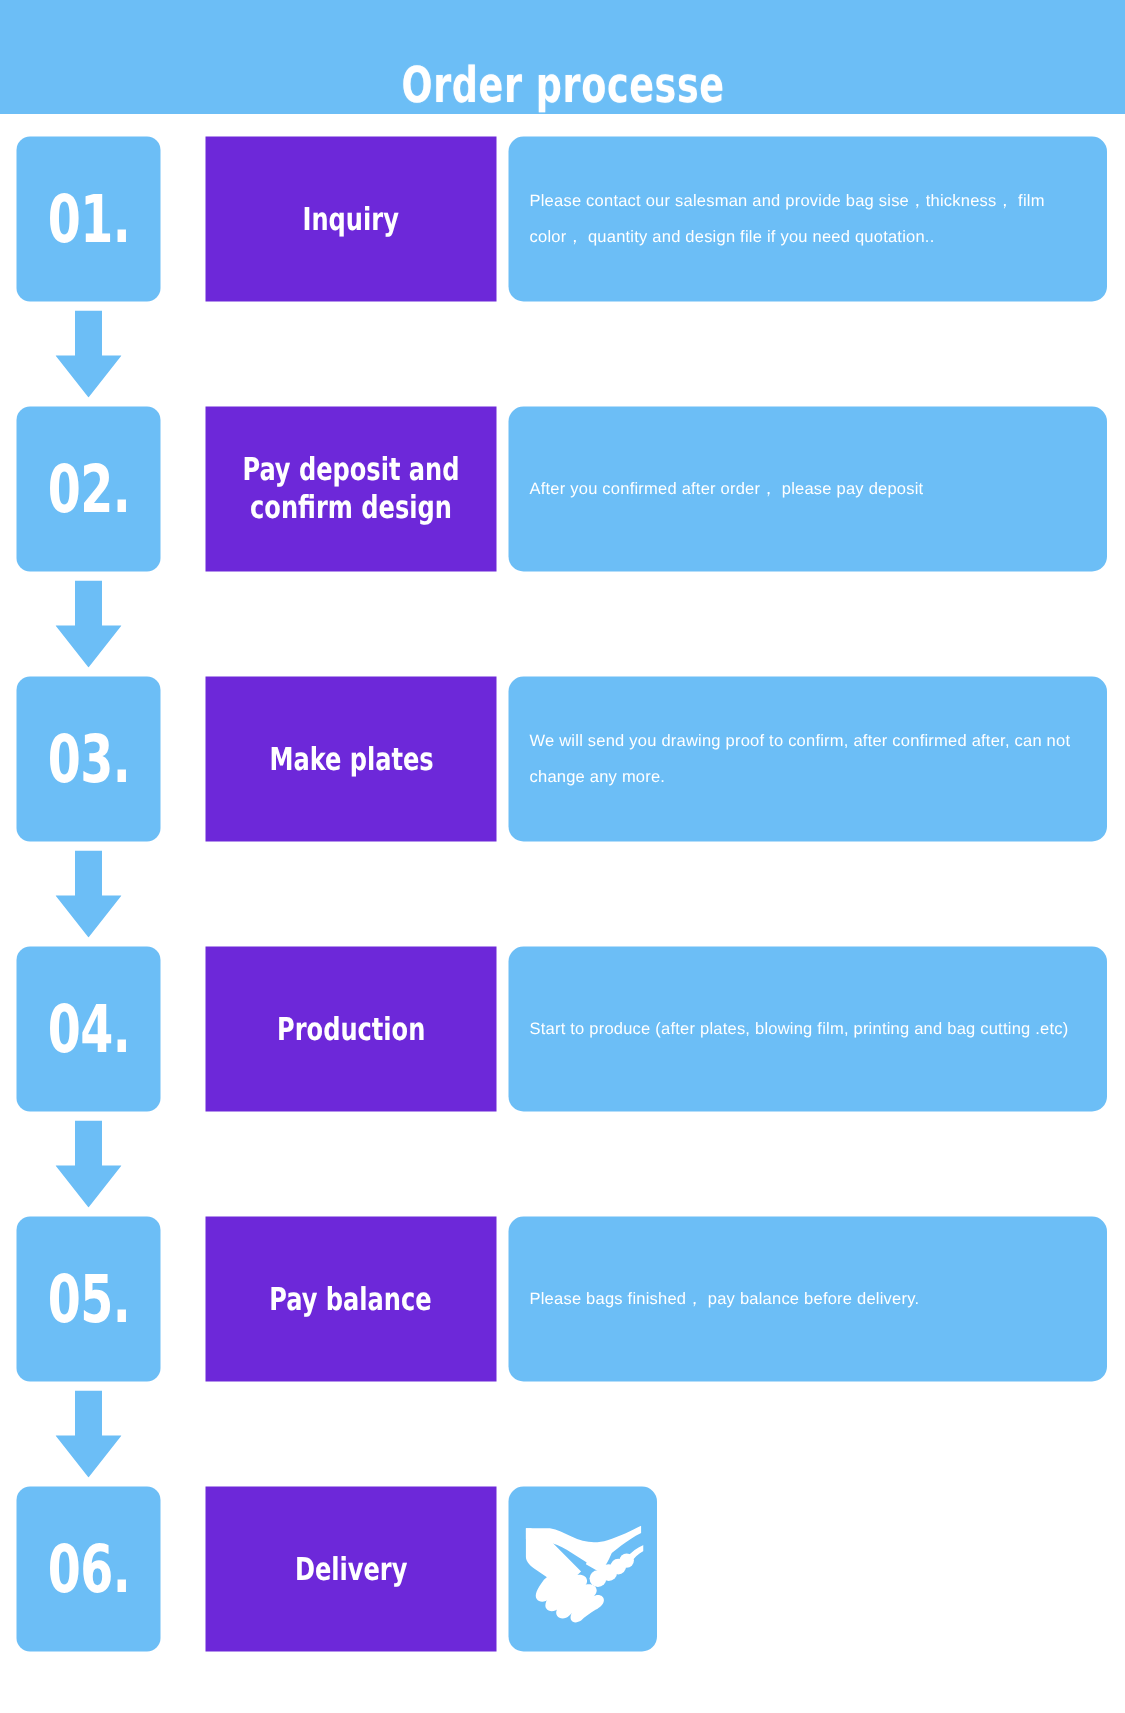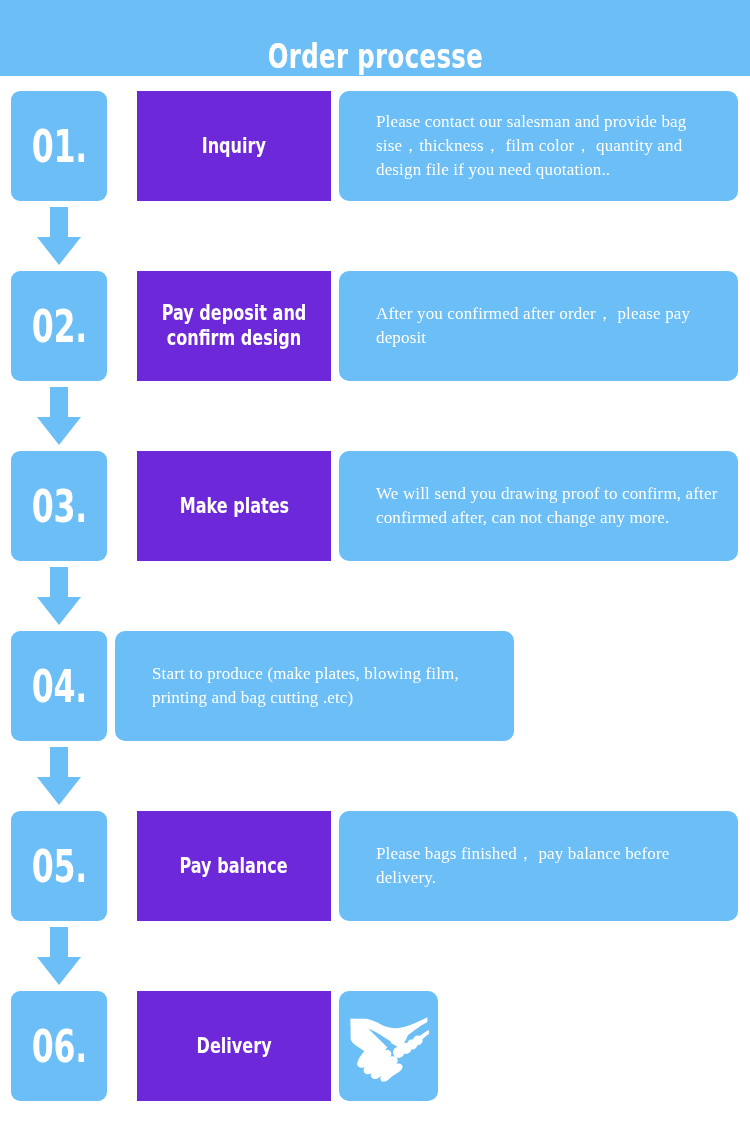--- a/index.html
+++ b/index.html
@@ -100,25 +100,24 @@
     border-radius: 10px;
     display: flex;
     align-items: center;
     padding: 0 14px;
     flex-grow: 0;
   }
 
   .step-desc-box.w-full   { width: 399px; }
   .step-desc-text {
     color: #ffffff;
-    font-family: Liberation Serif, serif;
-    font-size: 17px;
+    font-family: Liberation Sans, sans-serif;
+    font-size: 11px;
     line-height: 24px;
     letter-spacing: 0.15px;
-    margin-left: 23px;
   }
 
   
   .step-icon-box {
     width: 99px;
     min-width: 99px;
     height: 110px;
     background: #6CBEF6;
     margin-left: 8px;
     border-radius: 10px;
@@ -214,22 +213,25 @@
       <svg class="arrow-down" viewBox="0 0 44 58">
         <polygon points="13,0 31,0 31,30 44,30 22,58 0,30 13,30" fill="#6CBEF6"></polygon>
       </svg>
     </div>
   </div>
 
   <div class="step-row">
     <div class="step-number-box">
       <span class="step-number-text">04.</span>
     </div>
-    <div class="step-desc-box w-full">
-      <span class="step-desc-text">Start to produce (make plates, blowing film, printing  and bag cutting .etc)</span>
+    <div class="step-title-box">
+      <span class="step-title-text">Production</span>
+    </div>
+    <div class="step-desc-box w-full">
+      <span class="step-desc-text">Start to produce (after plates, blowing film, printing  and bag cutting .etc)</span>
     </div>
   </div>
 
   <div class="arrow-row">
     <div class="arrow-wrap">
       <svg class="arrow-down" viewBox="0 0 44 58">
         <polygon points="13,0 31,0 31,30 44,30 22,58 0,30 13,30" fill="#6CBEF6"></polygon>
       </svg>
     </div>
   </div>

